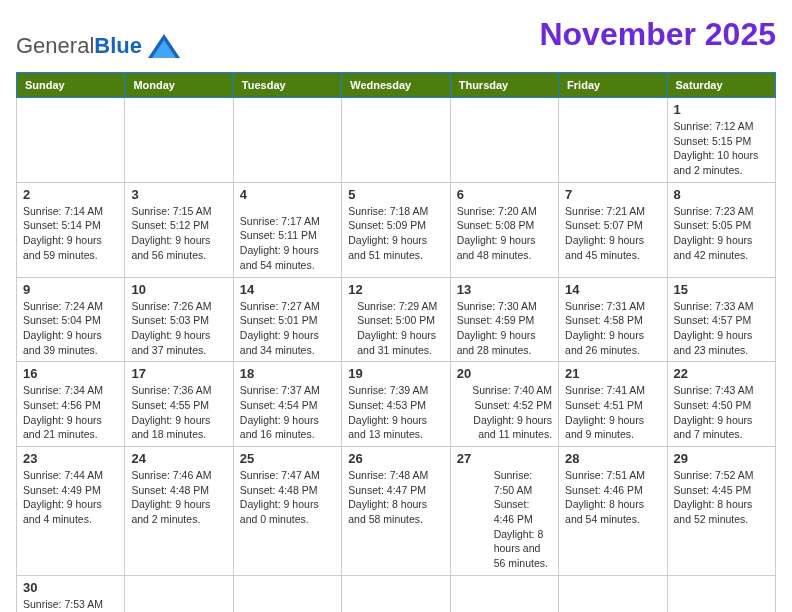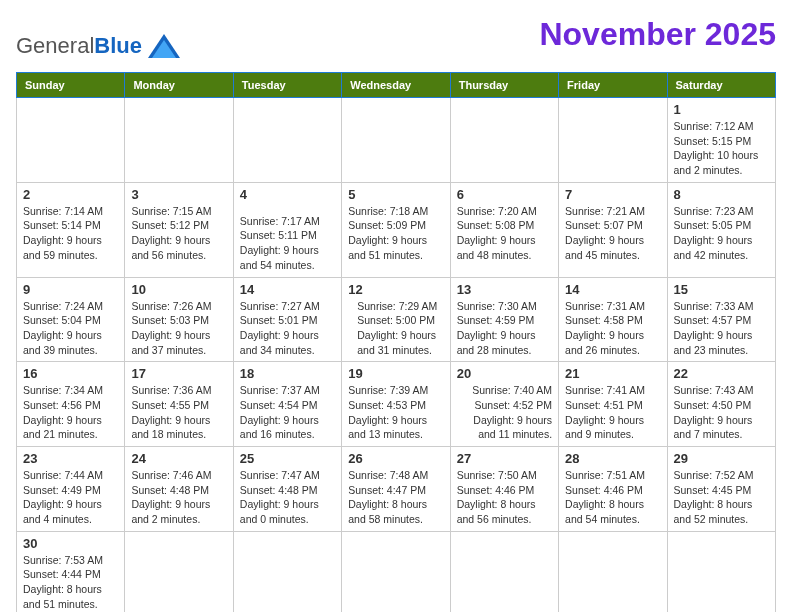--- a/index.html
+++ b/index.html
@@ -288,21 +288,21 @@
 Daylight: 9 hours and 0 minutes.</div>
         </td>
         <td>
           <span class="day-number">26</span>
           <div class="day-info" style="white-space: pre-line;">Sunrise: 7:48 AM
 Sunset: 4:47 PM
 Daylight: 8 hours and 58 minutes.</div>
         </td>
         <td>
           <span class="day-number">27</span>
-          <div class="day-info" style="white-space: pre-line;">Sunrise: 7:50 AM
+          <div class="day-info" style="white-space: pre-line; margin-left: 37px;">Sunrise: 7:50 AM
 Sunset: 4:46 PM
 Daylight: 8 hours and 56 minutes.</div>
         </td>
         <td>
           <span class="day-number">28</span>
           <div class="day-info" style="white-space: pre-line;">Sunrise: 7:51 AM
 Sunset: 4:46 PM
 Daylight: 8 hours and 54 minutes.</div>
         </td>
         <td>

